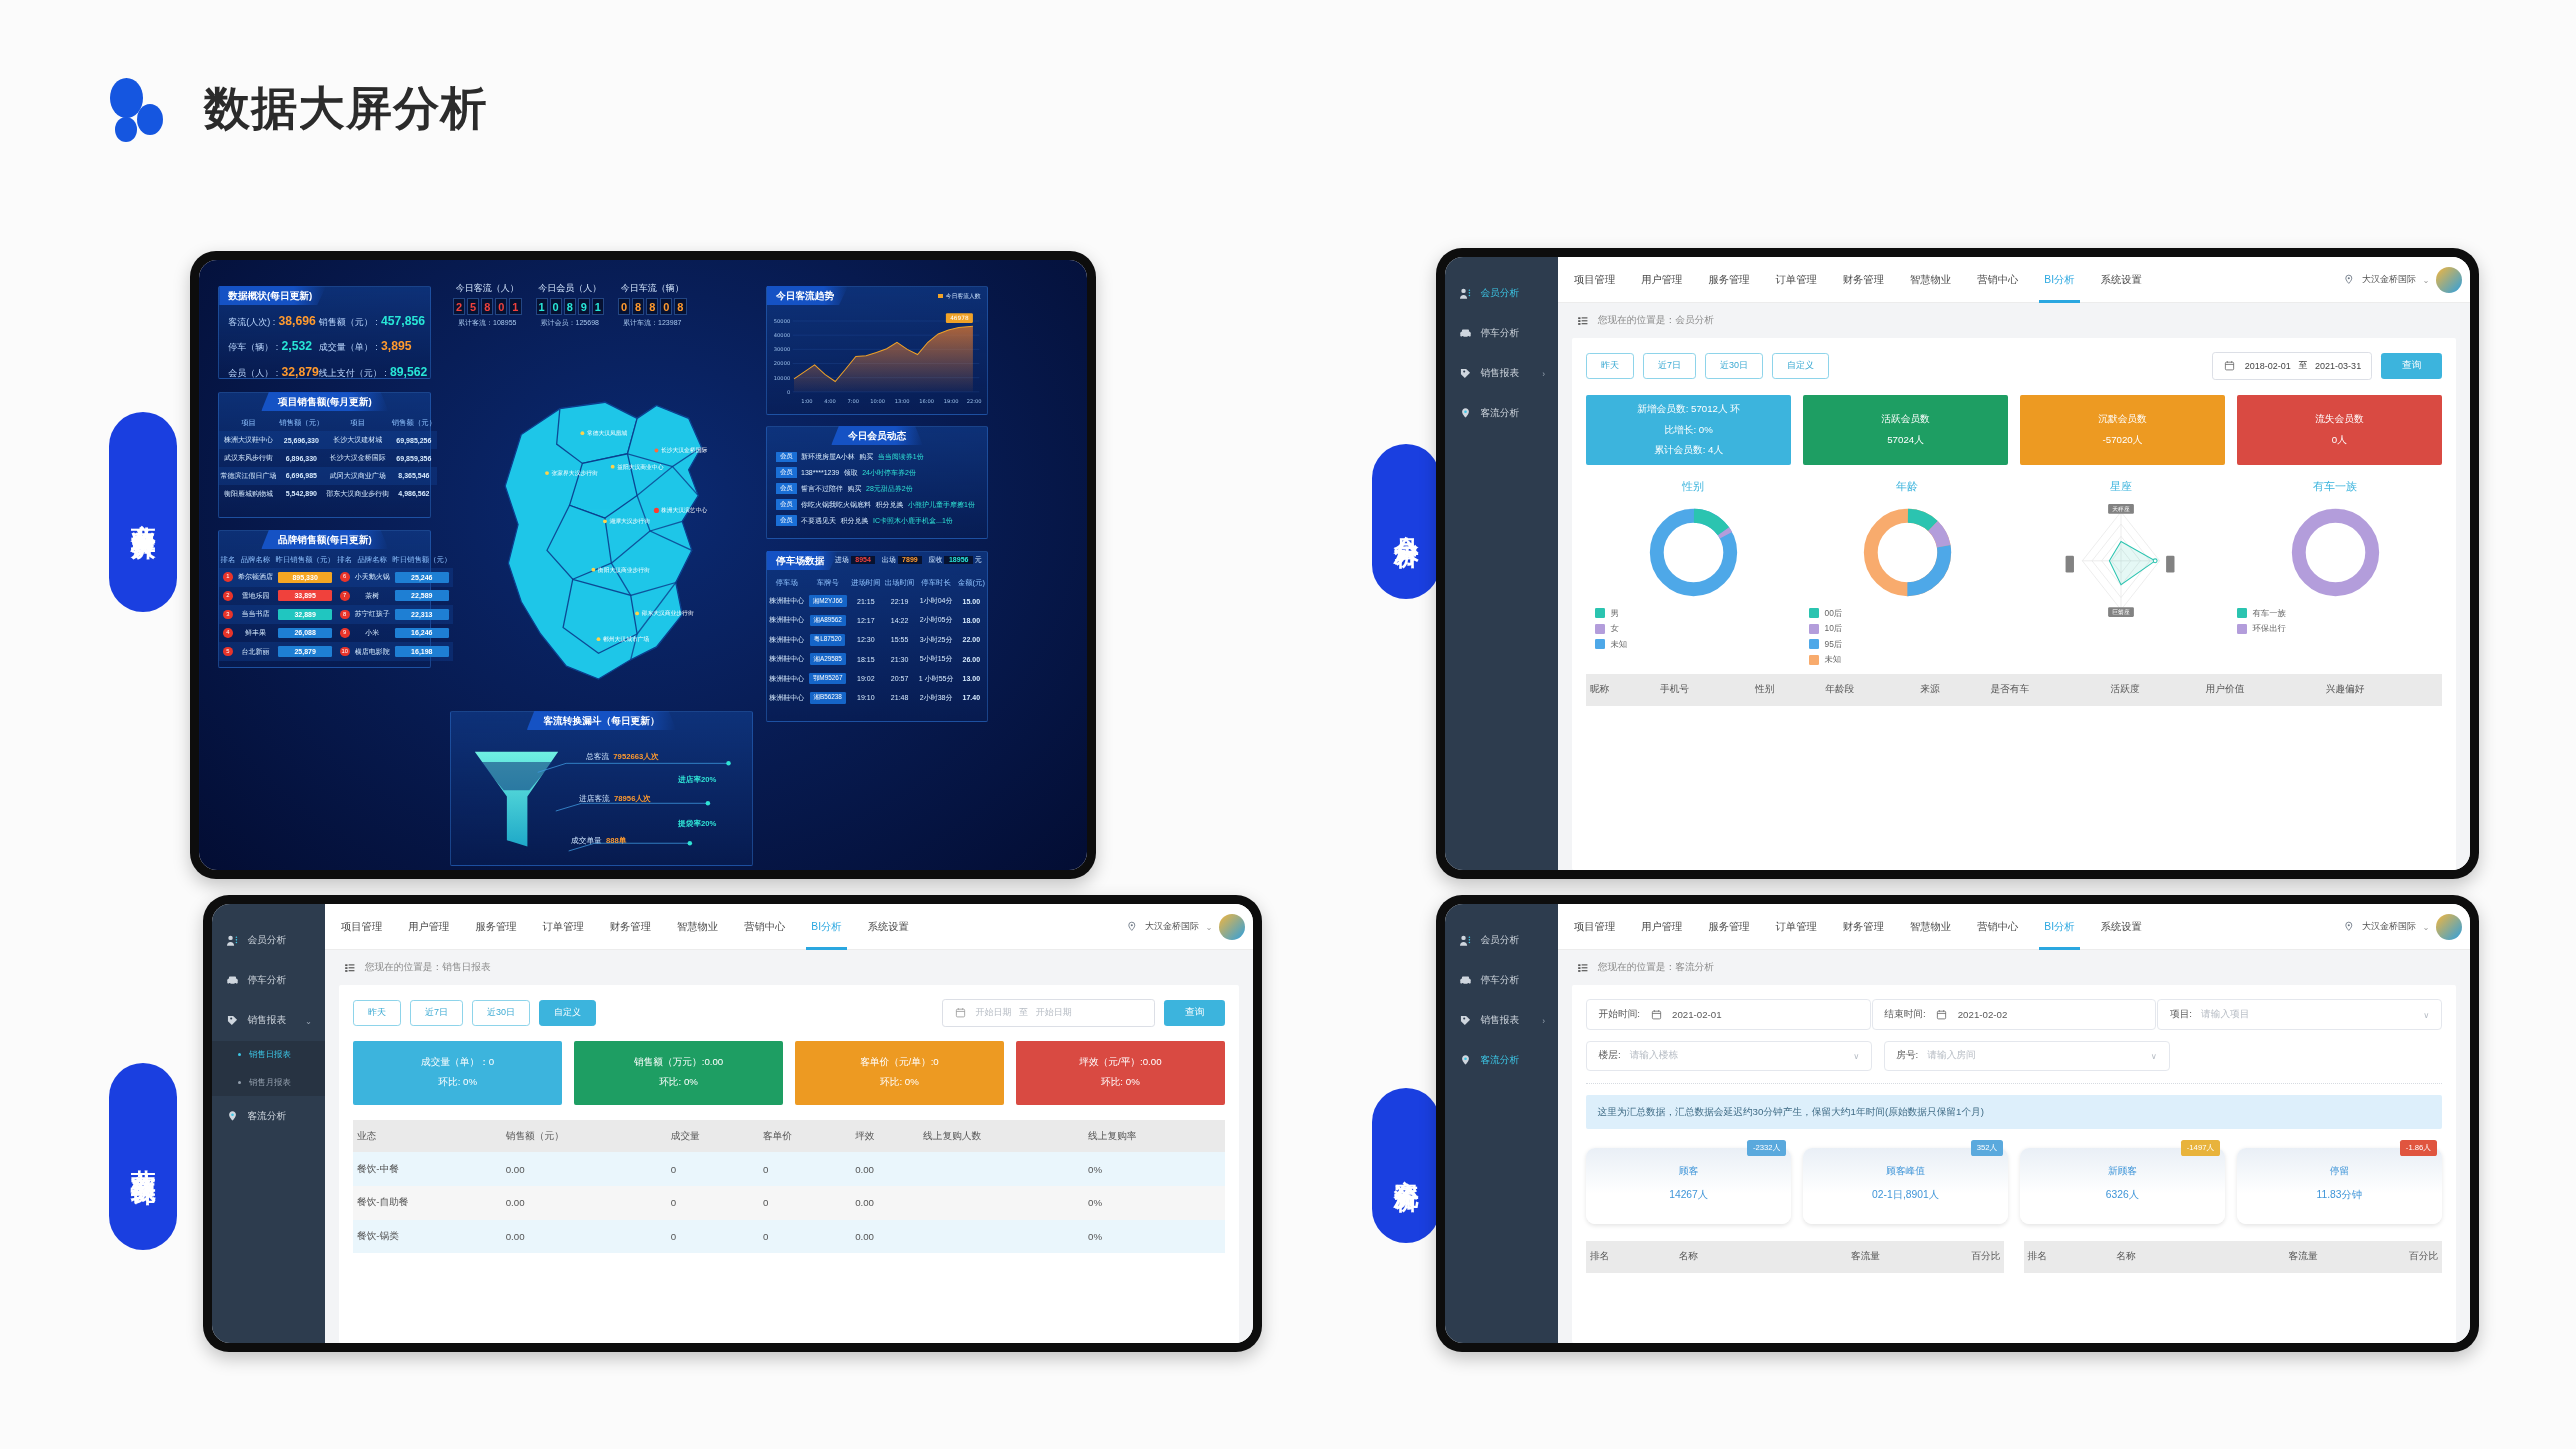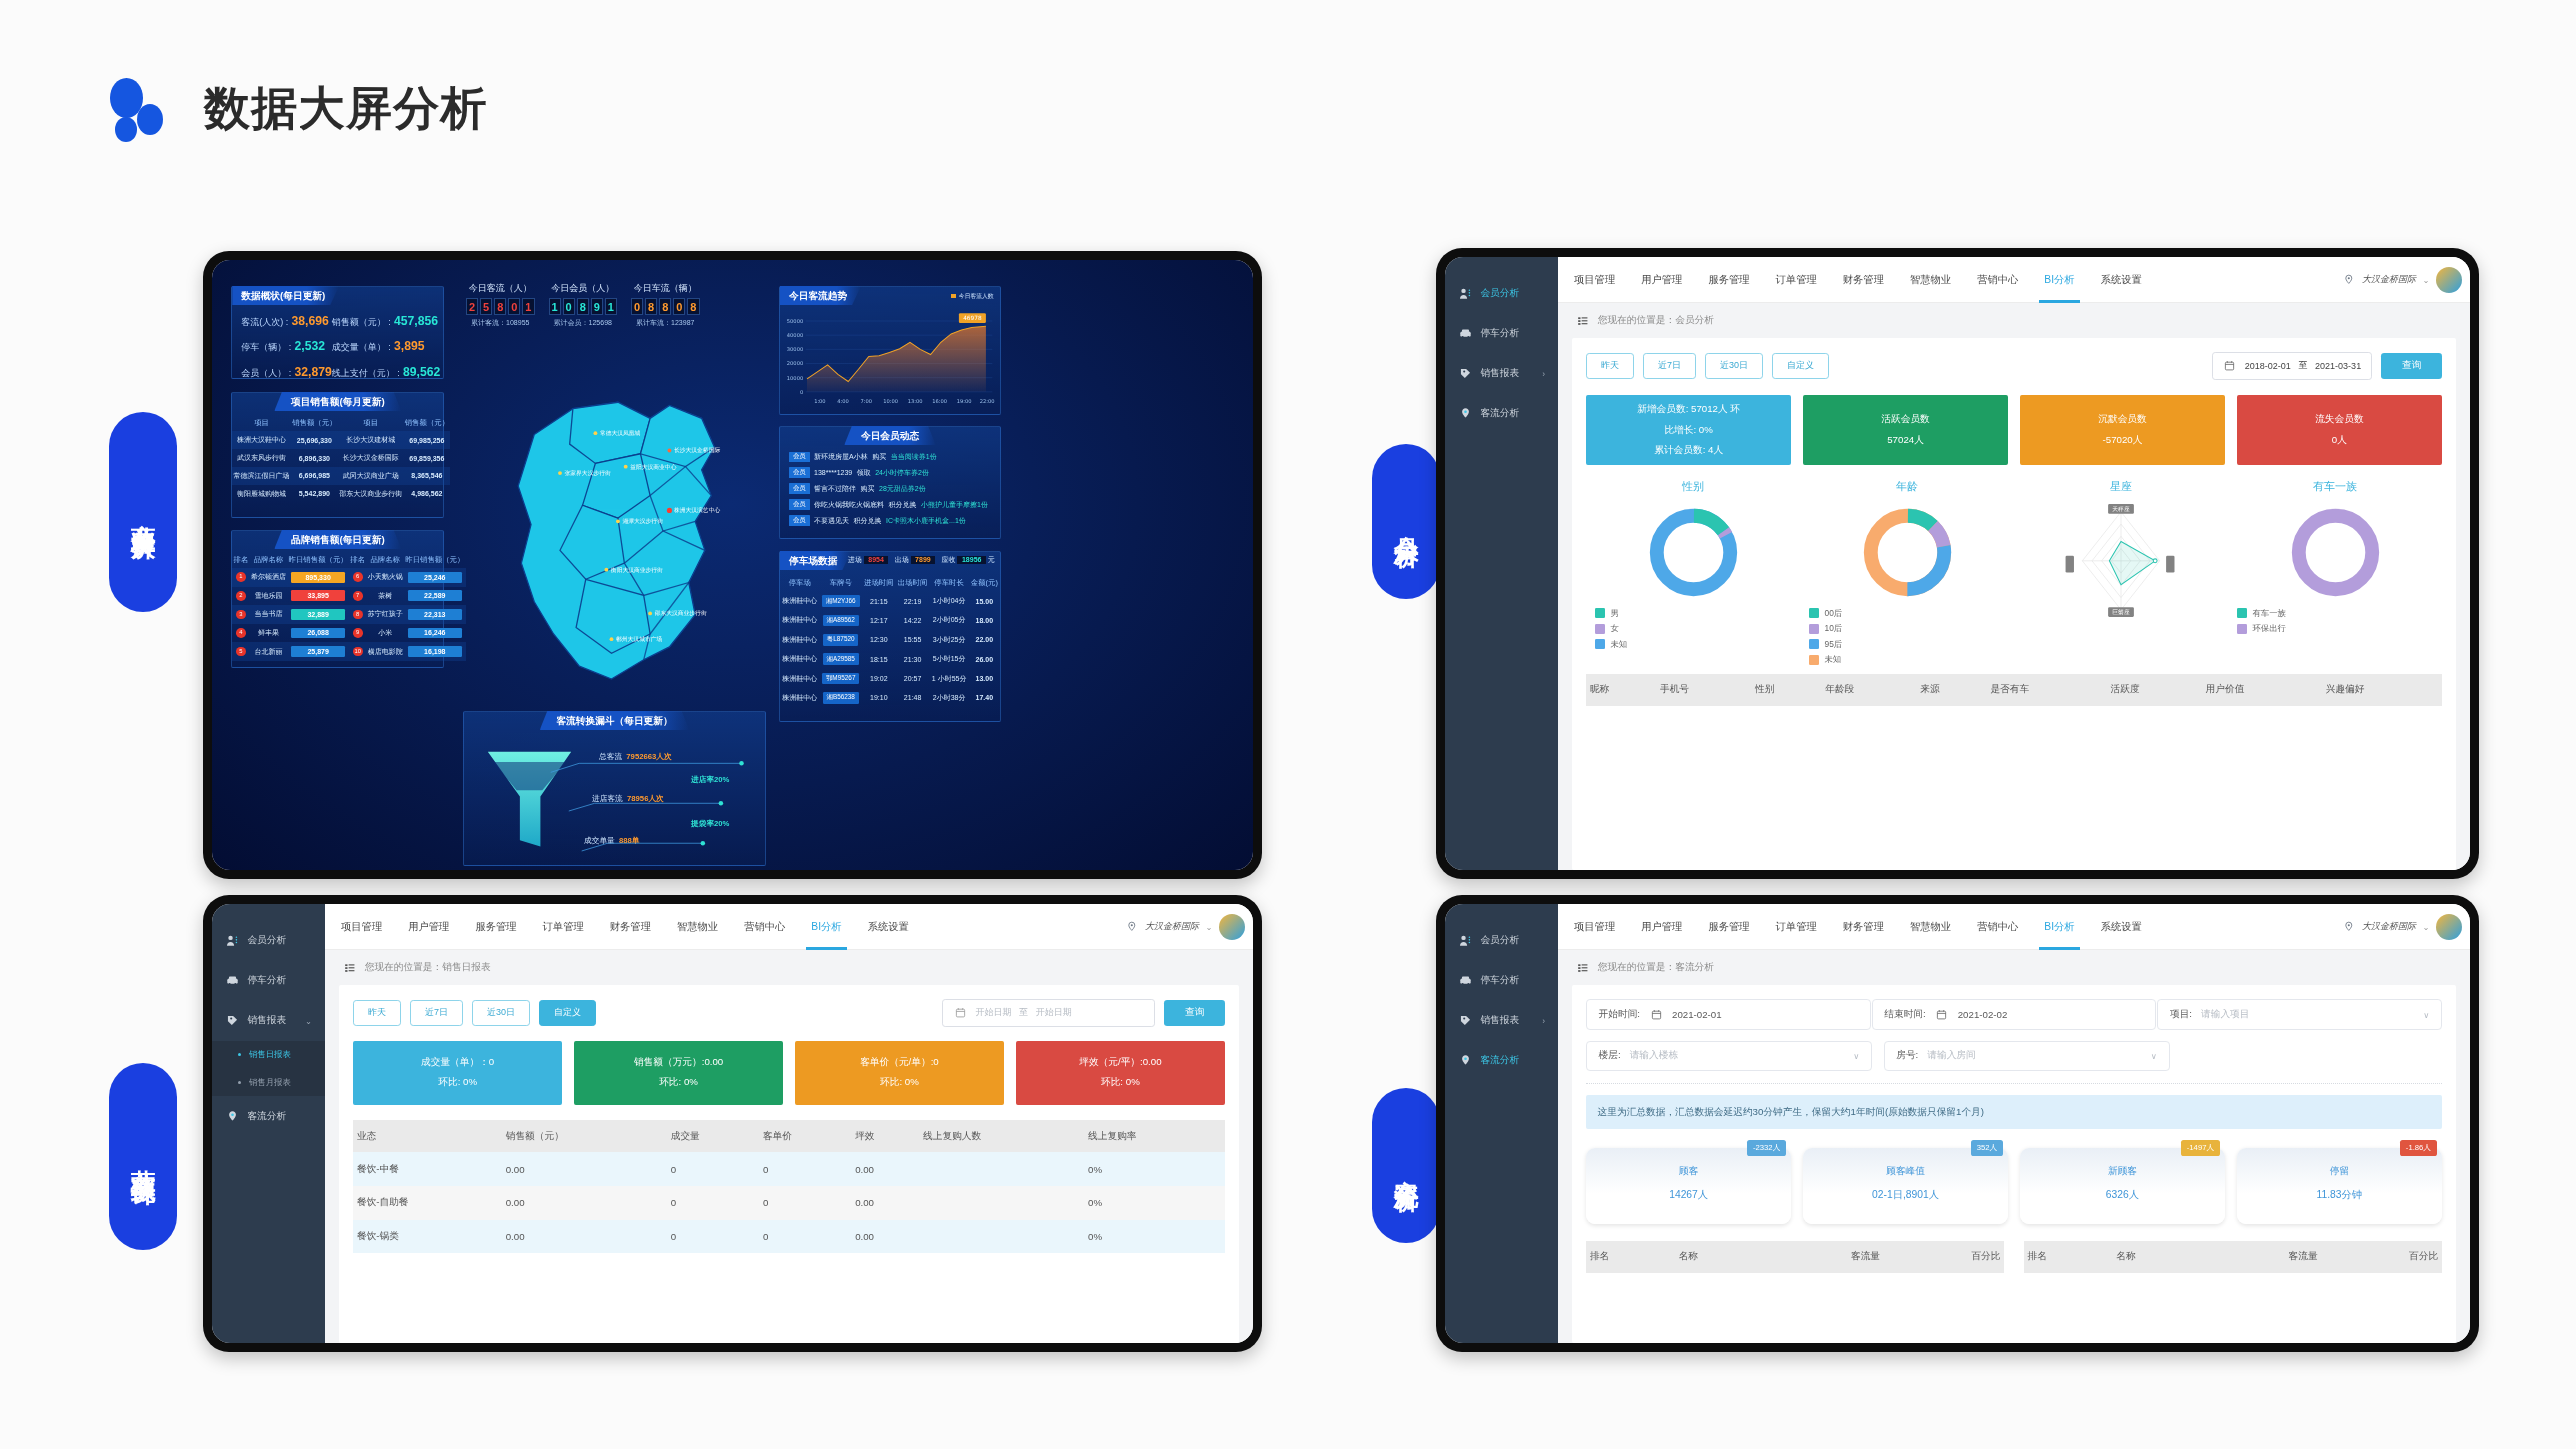--- a/index.html
+++ b/index.html
@@ -90,21 +90,21 @@
   .side-sub .sub-item { display: flex; align-items: center; gap: 7.7px; padding: 8.4px 13px 8.4px 26px; font-size: 8.4px; color: #94a0ae; }
   .side-sub .sub-item.active { color: #3cc7e6; }
   .side-sub .sub-item .dot { width: 3.2px; height: 3.2px; border-radius: 50%; background: currentColor; display: inline-block; }
   .ico { width: 14px; height: 14px; flex: 0 0 14px; display: flex; align-items: center; justify-content: center; }
 
   .app-main { flex: 1; display: flex; flex-direction: column; min-width: 0; }
   .topbar { height: 46px; background: #fff; display: flex; align-items: center; padding: 0 3px; gap: 0; flex: 0 0 46px; border-bottom: 0.6px solid #ececec; }
   .nav-item { padding: 0 13px; height: 46px; line-height: 46px; font-size: 10.3px; color: #4a4a4a; white-space: nowrap; position: relative; }
   .nav-item.active { color: #2aa7e0; }
   .nav-item.active::after { content: ""; position: absolute; left: 7.7px; right: 7.7px; bottom: 0; height: 2.6px; background: #2aa7e0; }
-  .topbar-right { margin-left: auto; display: flex; align-items: center; gap: 6.4px; padding-right: 5.2px; font-style: italic; }
+  .topbar-right { margin-left: auto; display: flex; align-items: center; gap: 6.4px; padding-right: 5.2px; }
   .proj-name { font-size: 9px; color: #555; white-space: nowrap; }
   .avatar { width: 26px; height: 26px; border-radius: 50%; background: linear-gradient(135deg,#f5b63c,#2c9fe0); }
 
   .breadcrumb { height: 35px; display: flex; align-items: center; gap: 7.7px; padding: 0 18px; font-size: 9.7px; color: #8b8b8b; flex: 0 0 35px; }
   .content { flex: 1; background: #f3f4f6; padding: 0 14px 0 14px; overflow: hidden; }
   .card { background: #fff; border-radius: 1.9px; padding: 14px; height: 100%; }
 
   .btn-row { display: flex; align-items: center; gap: 9px; }
   .btn-o { border: 0.6px solid #8ed4ea; color: #3aa9d2; background: #fff; border-radius: 3.2px; padding: 5.8px 14px; font-size: 9px; white-space: nowrap; }
   .btn-o.filled { background: #3cb4dd; border-color: #3cb4dd; color: #fff; }
@@ -156,21 +156,21 @@
 <div class="pill" style="left:1372px; top:444px; width:68px; height:155px;">
   <span>会员分析</span>
 </div>
 <div class="pill" style="left:109px; top:1063px; width:68px; height:187px;">
   <span>营业额统计</span>
 </div>
 <div class="pill" style="left:1372px; top:1088px; width:68px; height:155px;">
   <span>客流分析</span>
 </div>
 
-<div class="device" style="left:203px; top:251px; width:1059px; height:628px;">
+<div class="device" style="left:190px; top:251px; width:906px; height:628px;">
   <div class="screen">
     <div class="bi">
 
       <div class="bi-card" style="left:19.3px; top:26px; width:213px; height:93px;">
         <div class="bi-title">数据概状(每日更新)</div>
         <div class="kpi-grid">
           <div class="kpi"><span>客流(人次) :</span><b class="v-orange">38,696</b></div>
           <div class="kpi"><span>销售额（元） :</span><b class="v-cyan">457,856</b></div>
           <div class="kpi"><span>停车（辆） :</span><b class="v-cyan">2,532</b></div>
           <div class="kpi"><span>成交量（单） :</span><b class="v-orange">3,895</b></div>

